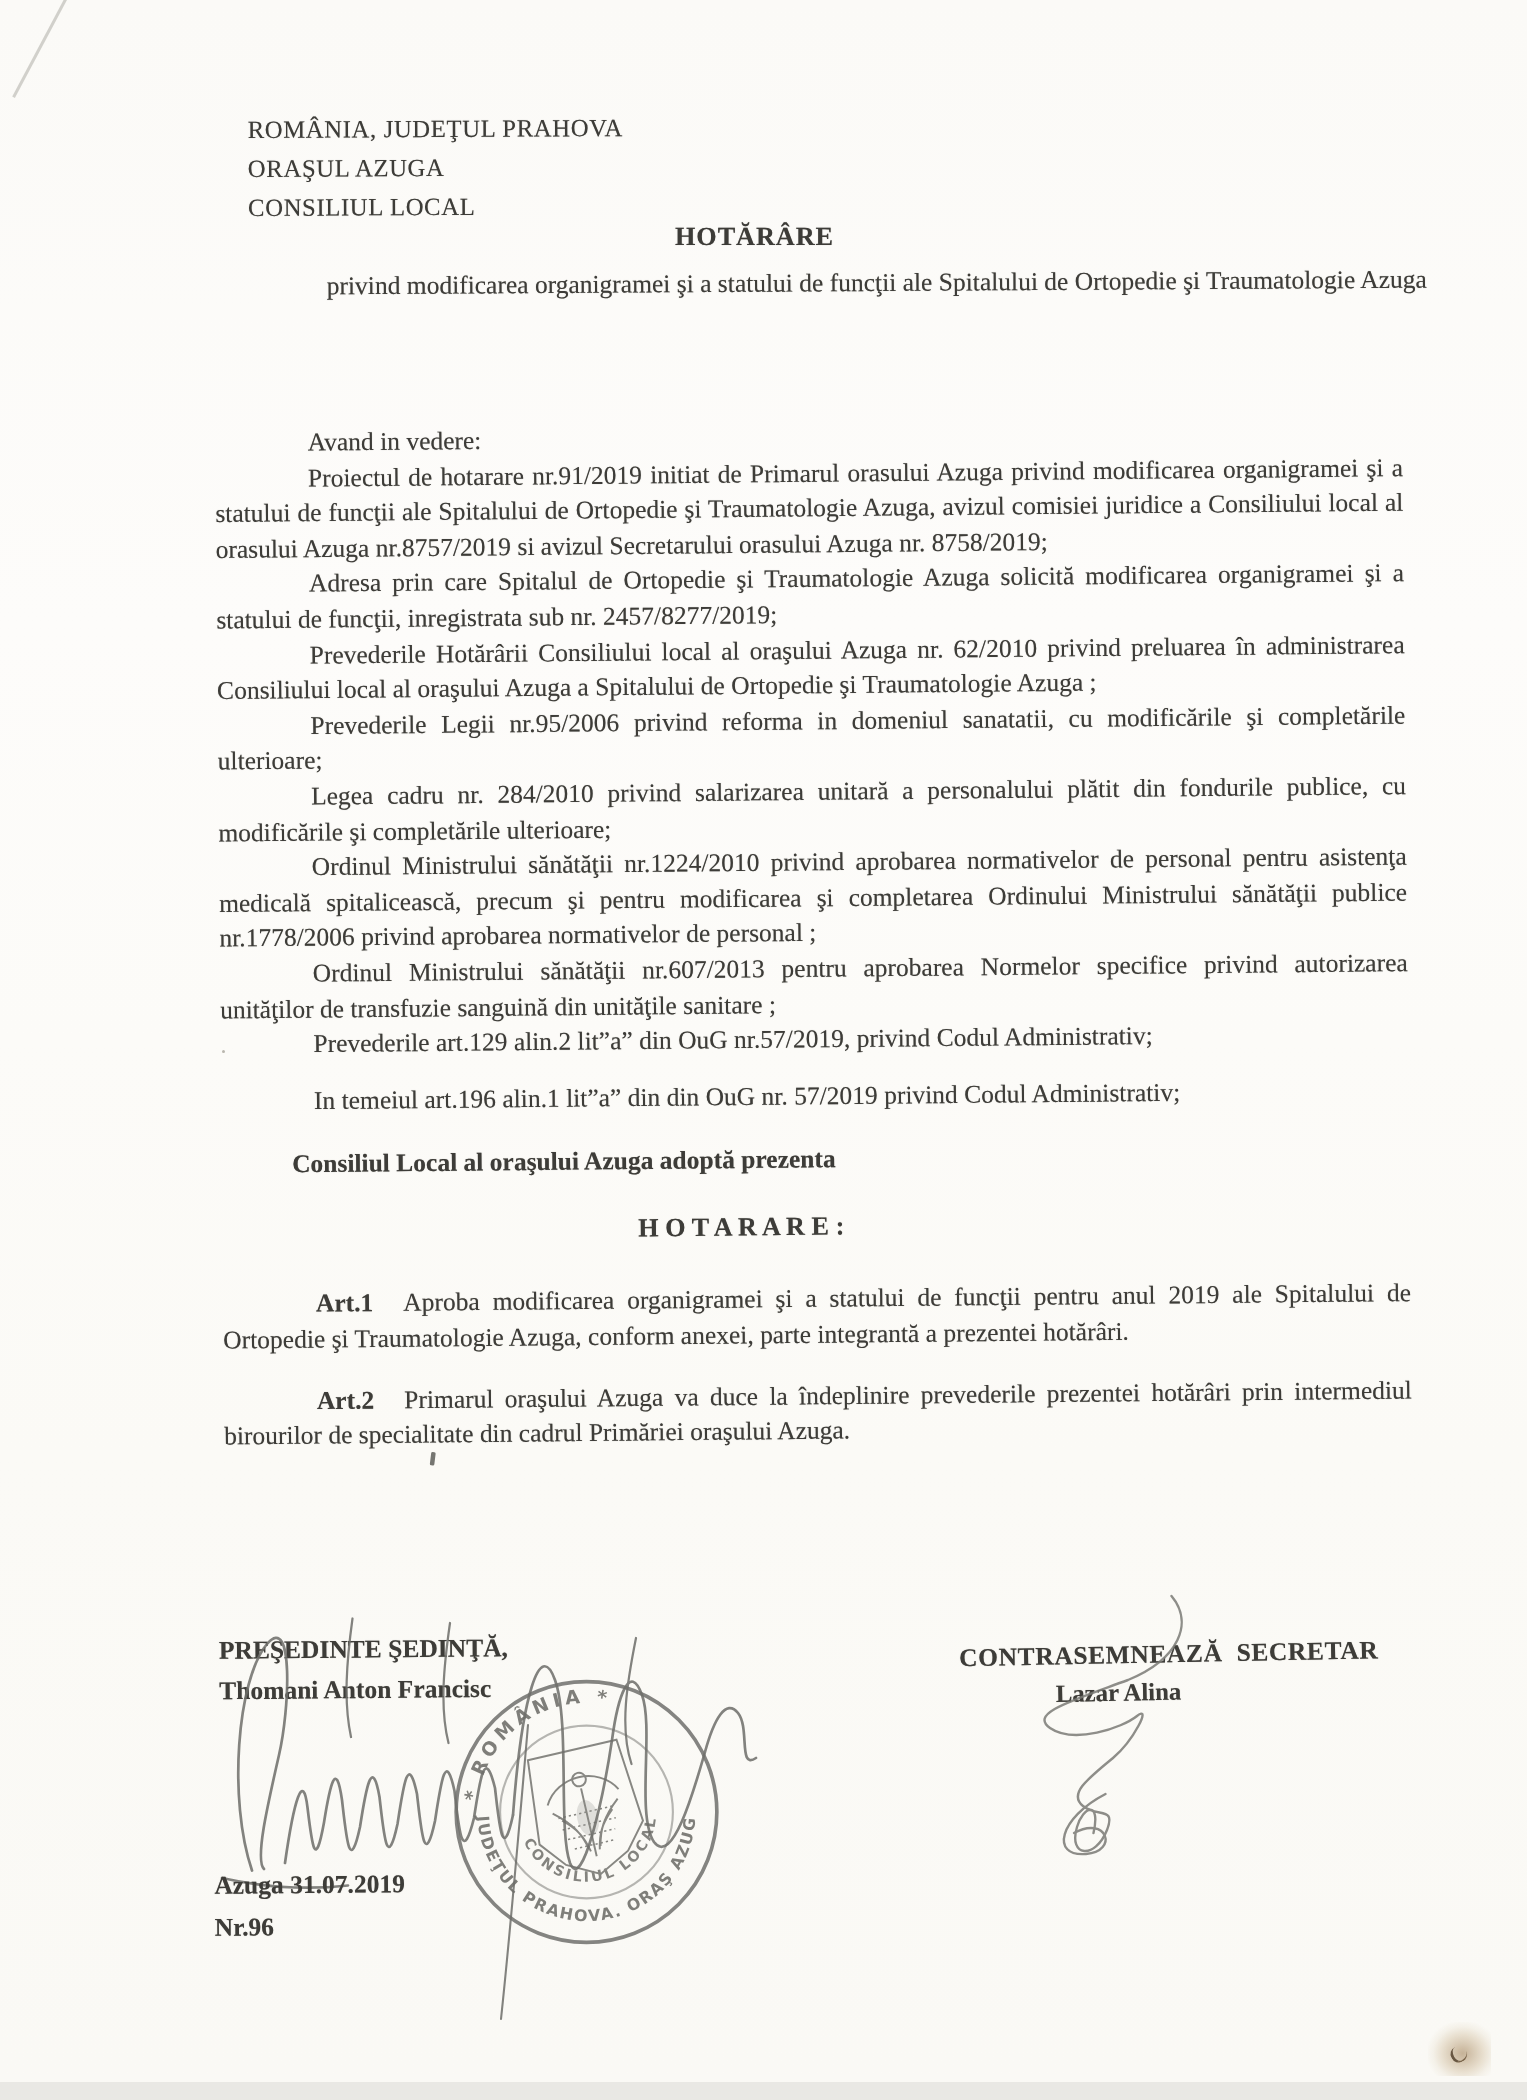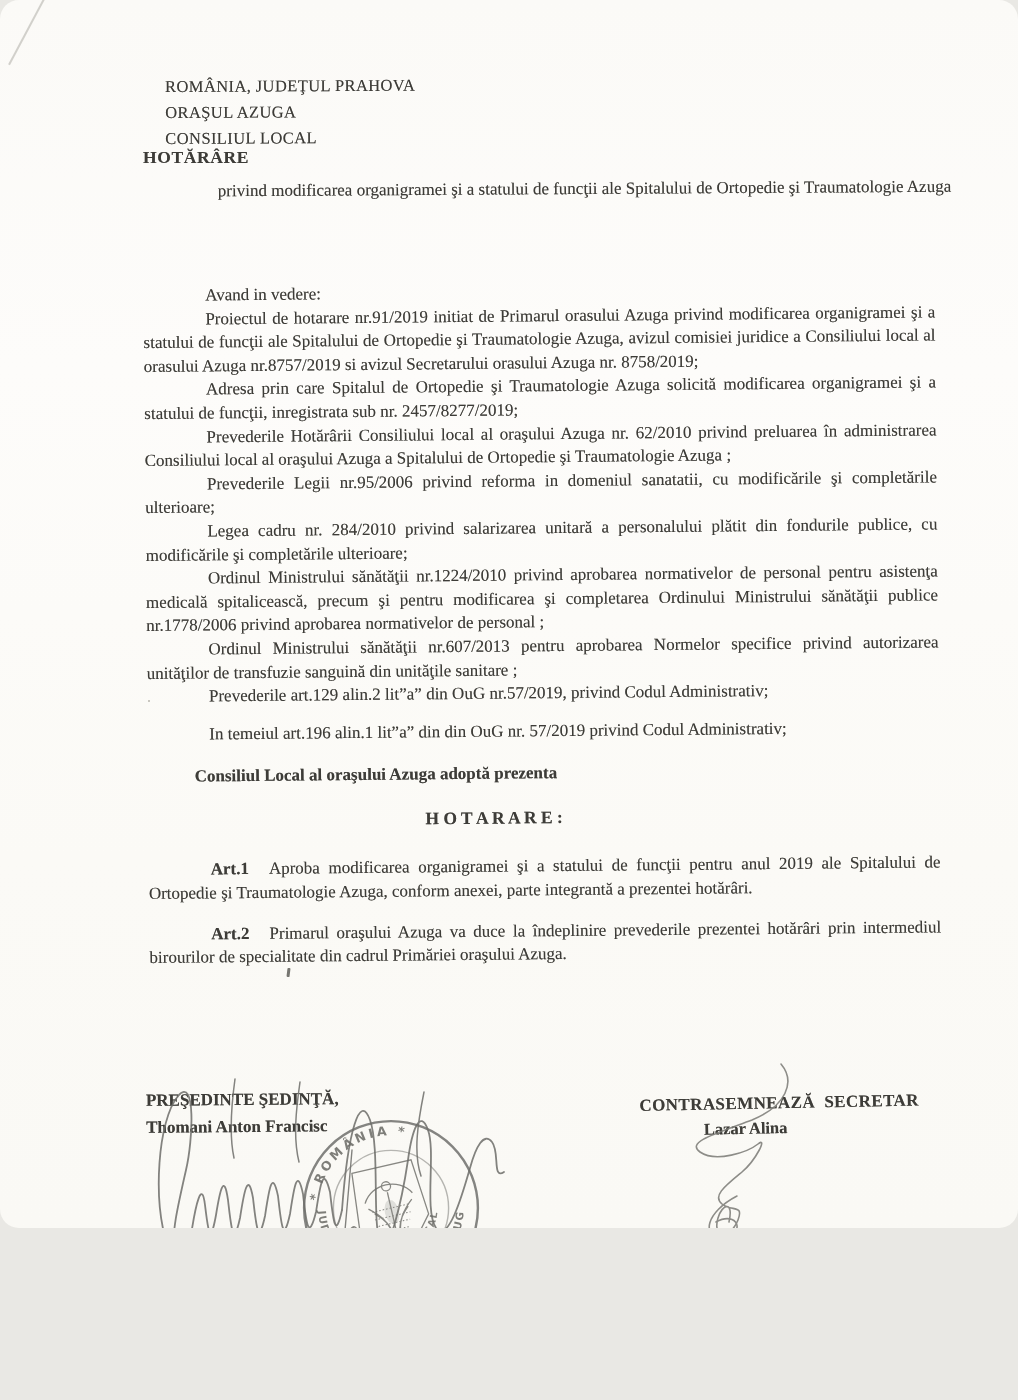--- a/index.html
+++ b/index.html
@@ -1,32 +1,32 @@
 <!DOCTYPE html>
 <html><head>
 <meta charset="utf-8">
 <style>
   html,body{margin:0;padding:0;background:#e9e8e4;}
   #page{
-    position:relative;width:1018px;height:1228px;overflow:hidden;
+    position:relative;width:1018px;height:1388px;overflow:hidden;
     background:linear-gradient(180deg,#fbfaf7 0%,#fdfcfa 30%,#fbfaf6 70%,#faf9f5 100%);
-    font-family:"Liberation Serif", serif;color:#3d3c38;border-radius:19px;
+    font-family:"Liberation Serif", serif;color:#3d3c38;
   }
   .ink{color:#3d3c38;text-shadow:0 0 .5px rgba(70,68,60,.55);}
   
   .edge-line{position:absolute;left:-14px;top:26px;width:86px;height:1.5px;background:#c7c5bf;transform:rotate(-62deg);opacity:.8;}
   .speck1{position:absolute;left:287px;top:968px;width:3px;height:9px;background:#4a4944;border-radius:1px;transform:rotate(7deg);opacity:.75;}
   .speck2{position:absolute;left:148px;top:700px;width:2px;height:2px;background:#b9b6ae;border-radius:50%;}
   .stain{position:absolute;left:952px;top:1348px;width:42px;height:36px;
     background:radial-gradient(ellipse at 55% 58%, rgba(146,108,58,.5), rgba(186,156,108,.28) 42%, rgba(200,180,140,.12) 60%, transparent 75%);}
   .stain-core{position:absolute;left:967px;top:1364px;width:9px;height:10px;border-left:2.5px solid #55432e;border-bottom:1.5px solid #6b553a;border-radius:50%;transform:rotate(-28deg);opacity:.85;}
 
   
   .authority{position:absolute;left:165px;top:74px;font-size:16.5px;line-height:26px;letter-spacing:.4px;transform:rotate(-.3deg);transform-origin:left top;}
-  .doc-title{position:absolute;left:143px;top:147px;width:720px;font-size:17.5px;font-weight:bold;letter-spacing:.6px;}
+  .doc-title{position:absolute;left:143px;top:147px;width:720px;text-align:center;font-size:17.5px;font-weight:bold;letter-spacing:.6px;}
   .doc-subtitle{position:absolute;left:212px;top:176px;width:745px;text-align:center;font-size:17px;line-height:26px;transform:rotate(-.35deg);}
 
   
   .body-block{position:absolute;left:143px;top:284px;width:792px;font-size:17px;line-height:23.6px;transform:rotate(-.55deg);transform-origin:left top;}
   .body-block p{margin:0;text-align:justify;text-indent:62px;}
   .intro{text-align:left !important;}
   .legal-basis{margin-top:14px !important;}
   .adoption{margin-top:19px !important;font-weight:bold;text-indent:47px !important;text-align:left !important;}
   .decision-heading{margin-top:21px;margin-bottom:0;font-size:17.5px;font-weight:bold;text-align:center;white-space:pre;position:relative;left:-50px;}
   .article-1{margin-top:25px !important;}

